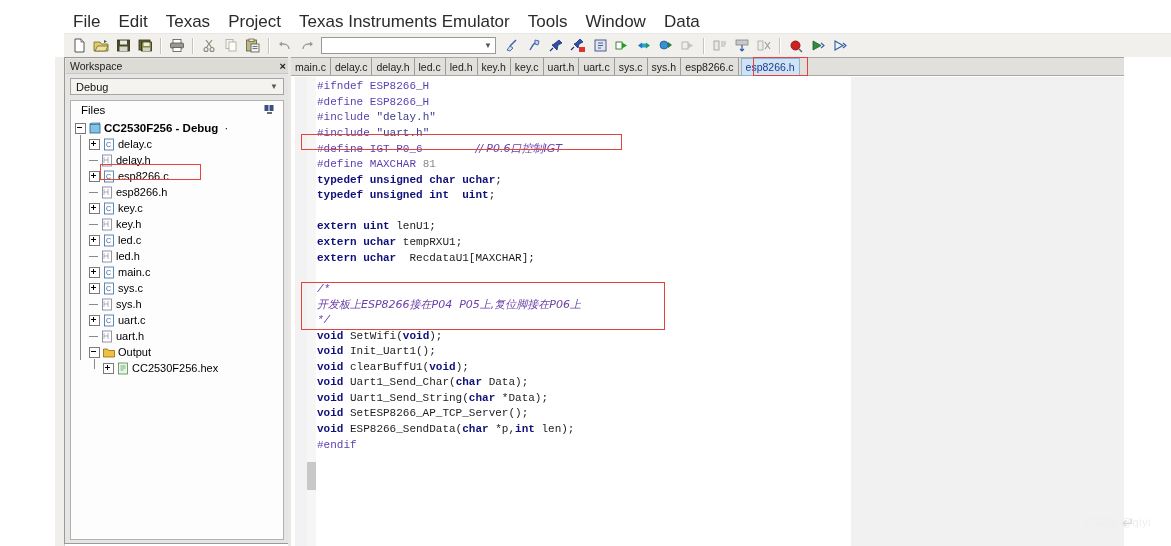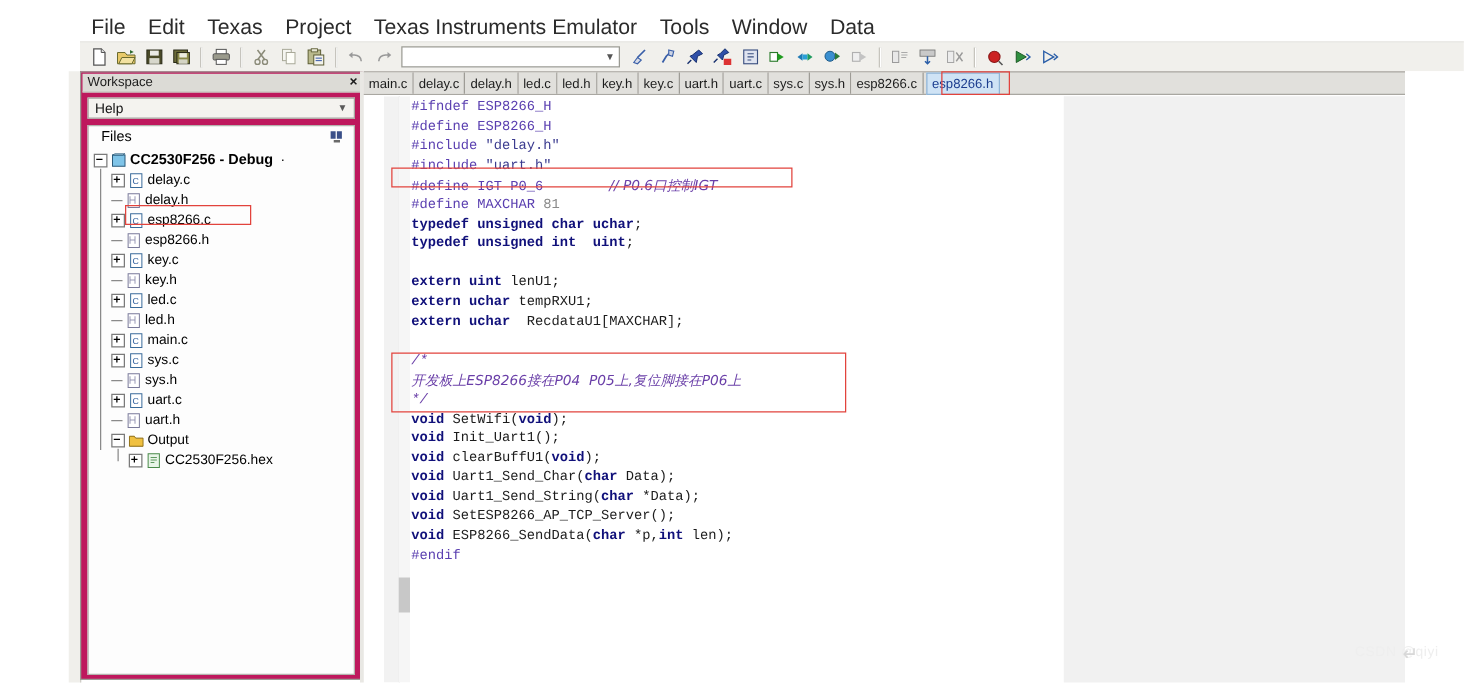--- a/index.html
+++ b/index.html
@@ -62,21 +62,21 @@
   .combo .cv{flex:1;padding-left:3px;font-size:10px;color:#000;}
   .combo .carr{
     width:14px;height:15px;
     display:flex;align-items:center;justify-content:center;
     color:#555;font-size:8px;
   }
 
   
   .ws-panel{
     position:absolute;left:64px;top:57px;width:226px;height:487px;
-    background:#be185d;
+    background:#e5e5e5;
     border:1px solid #9c9a94;
     box-sizing:border-box;
   }
   .ws-title{
     position:absolute;left:1px;top:1px;width:224px;height:15px;
     background:#dcdbd6;
     display:flex;align-items:center;
     font-size:10.5px;color:#1b1b1b;
     padding-left:4px;
     box-sizing:border-box;
@@ -185,21 +185,21 @@
     height:16px;
     margin:0 2px;
   }
   .tab-hl{
     position:absolute;
     border:1.5px solid #e2433c;
     box-sizing:border-box;
     pointer-events:none;
   }
   .code-area{
-    position:absolute;left:16px;top:20px;width:560px;height:469px;
+    position:absolute;left:4px;top:20px;width:560px;height:469px;
     background:#ffffff;
     overflow:hidden;
   }
   .gutter{
     position:absolute;left:0;top:0;width:12px;height:469px;
     background:#f2f2f2;
     border-right:1px solid #d9d9d9;
   }
   .vscroll{
     position:absolute;left:12px;top:0;width:9px;height:469px;
@@ -458,21 +458,21 @@
   </div>
 
   <div class="left-strip"></div>
 
   <div class="ws-panel">
     <div class="ws-title">
       <span>Workspace</span>
       <span class="ws-close">×</span>
     </div>
     <div class="ws-combo">
-      <span>Help</span>
+      <span>Debug</span>
       <span class="arr">▼</span>
     </div>
     <div class="tree-box">
       <div class="files-hdr">
         <span>Files</span>
         <span class="hdr-ico">
           <svg width="11" height="11" viewBox="0 0 11 11">
             <rect x="0.5" y="1" width="4" height="6" fill="#3a4f88"></rect>
             <rect x="5.5" y="1" width="4" height="6" fill="#3a4f88"></rect>
             <rect x="3" y="8" width="5" height="2" fill="#6a6a6a"></rect>

